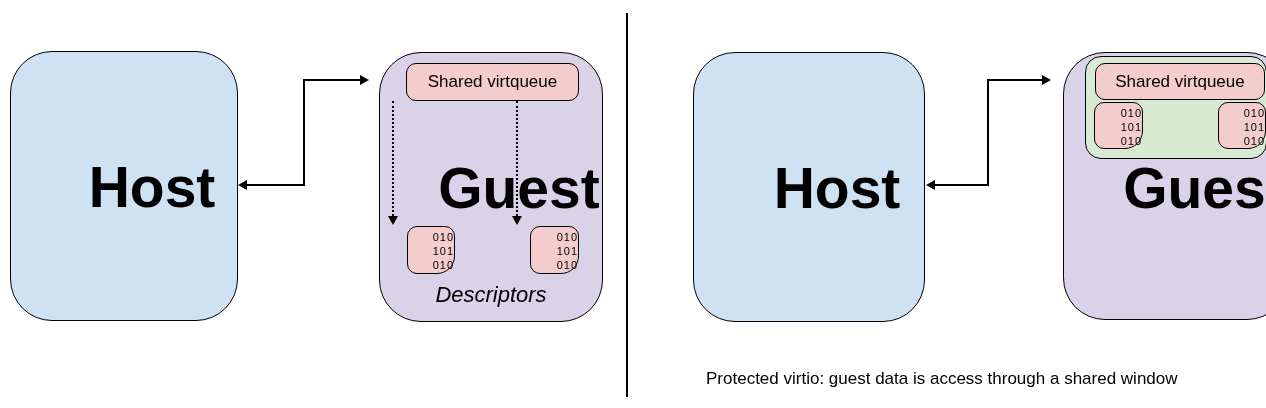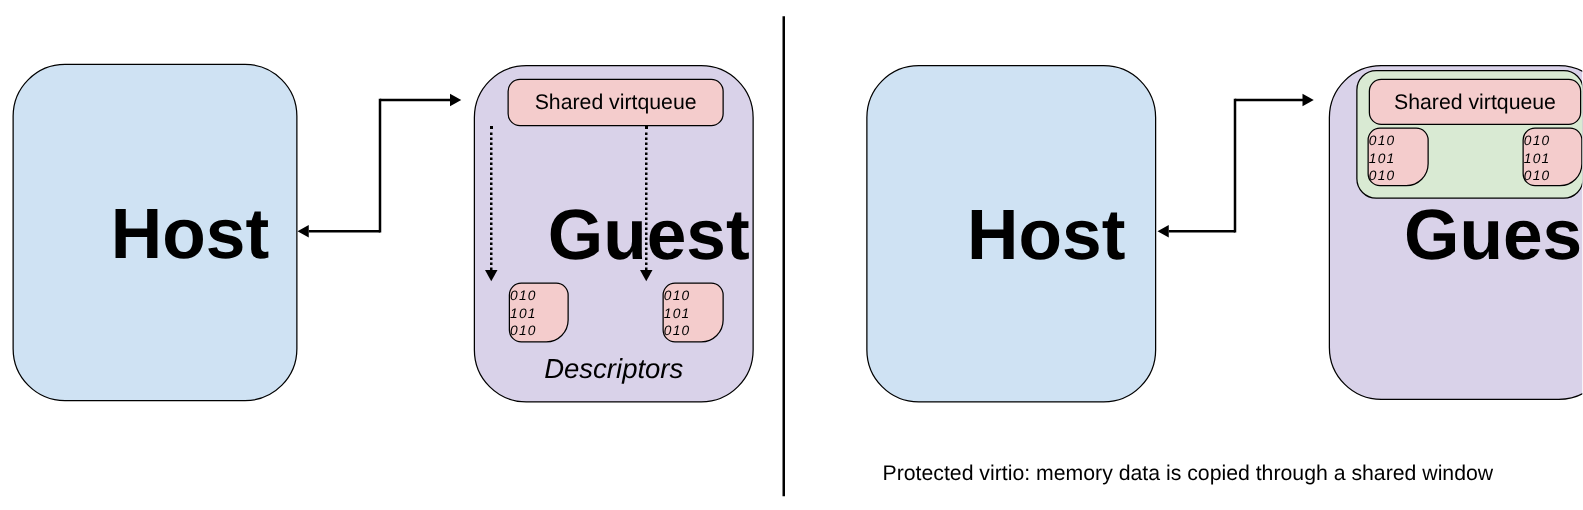--- a/index.html
+++ b/index.html
@@ -8,21 +8,21 @@
     font-family:"Liberation Sans", sans-serif;color:#000;overflow:hidden;
   }
   .abs{position:absolute;}
   .box{position:absolute;box-sizing:border-box;border:1.5px solid var(--line,#000);}
   .host-box{background:var(--host-fill,#cfe2f3);border-radius:42px;}
   .guest-box{background:var(--guest-fill,#d9d2e9);border-radius:42px;margin-left:36px;}
   .queue-box{background:var(--queue-fill,#f4cccc);border-radius:10px;
     display:flex;align-items:center;justify-content:center;font-size:17px;}
   .window-box{background:var(--window-fill,#d9ead3);border-radius:16px;}
   .bits-box{background:var(--queue-fill,#f4cccc);border-radius:10px 10px 18px 10px;
-    font-size:11px;line-height:14px;letter-spacing:1px;text-align:left;padding-top:3px;font-style:italic;}
+    font-size:11px;line-height:14px;letter-spacing:1px;text-align:right;padding-top:3px;}
   .big-label{position:absolute;left:0;width:100%;text-align:center;
     font-size:57px;font-weight:bold;line-height:46px;padding-left:28px;}
   .desc-label{position:absolute;left:0;width:100%;text-align:center;
     font-style:italic;font-size:22px;line-height:26px;}
   .caption{position:absolute;font-size:17px;line-height:20px;white-space:nowrap;}
   .seg{position:absolute;background:var(--line,#000);}
   .divider{position:absolute;width:2px;background:var(--line,#000);}
   .dotted{position:absolute;width:0;border-left:2px dotted var(--line,#000);}
   .ah{position:absolute;width:0;height:0;}
   .ah-right{border-top:5px solid transparent;border-bottom:5px solid transparent;
@@ -87,21 +87,21 @@
         <div class="box bits-box" style="left:132px;top:45px;width:48px;height:47px;">
           <div>010</div>
           <div>101</div>
           <div>010</div>
         </div>
       </div>
 
       <div class="big-label" style="top:112px;">Guest</div>
     </div>
 
-    <div class="caption" style="left:78px;top:369px;">Protected virtio: memory data is copied through a shared window</div>
+    <div class="caption" style="left:78px;top:369px;">Protected virtio: guest data is access through a shared window</div>
   </div>
 
   <div class="abs" style="left:0;top:0;width:1266px;height:408px;">
 
     <div class="seg" style="left:304px;top:79px;width:57px;height:2px;"></div>
     <div class="ah ah-right" style="left:360px;top:75px;"></div>
     <div class="seg" style="left:303px;top:79px;width:2px;height:107px;"></div>
     <div class="seg" style="left:247px;top:184px;width:57px;height:2px;"></div>
     <div class="ah ah-left" style="left:238px;top:180px;"></div>
 

